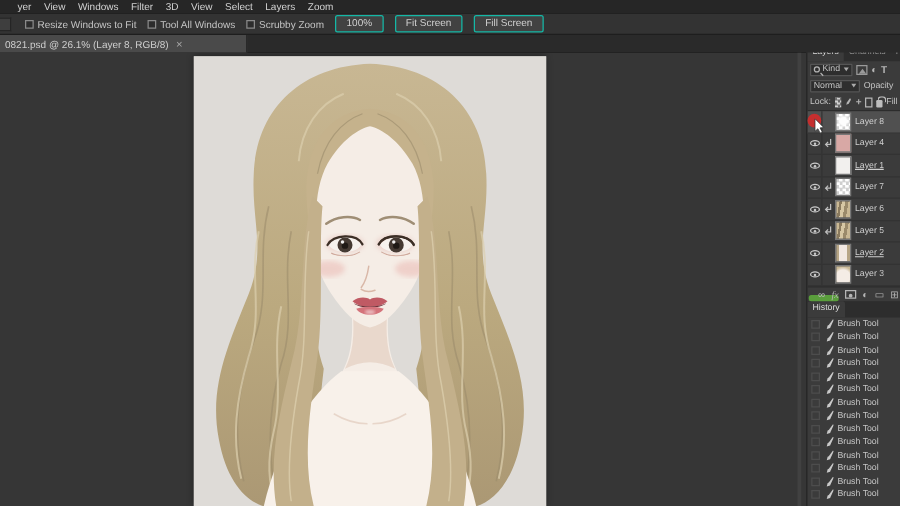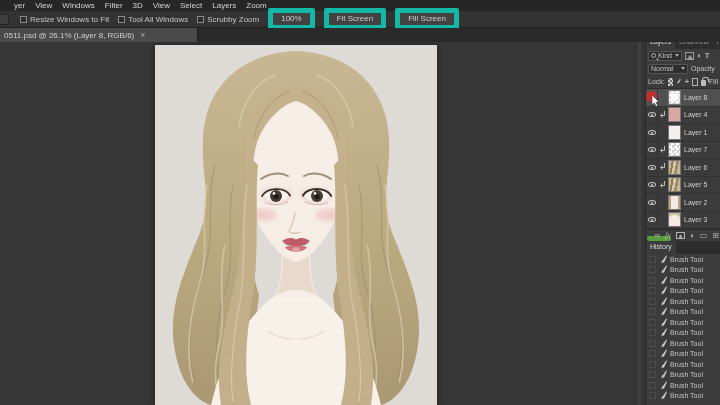--- a/index.html
+++ b/index.html
@@ -14,21 +14,21 @@
   body{font-family:"Liberation Sans","DejaVu Sans",sans-serif;color:var(--txt);position:relative}
   .abs{position:absolute}
 
   
   #menu-bar{left:0;top:0;width:720px;height:11px;background:var(--app-bg);display:flex;align-items:center;gap:10px;padding-left:14px;font-size:8px;color:#d2d2d2;z-index:5}
   #menu-bar span{white-space:nowrap}
   #options-bar{left:0;top:11px;width:720px;height:17px;background:var(--options-bg);border-bottom:1px solid #1e1e1e;display:flex;align-items:center;gap:9px;font-size:8px;color:#c4c4c4;padding-left:0;z-index:5}
   .tool-stub{width:9px;height:11px;background:#3e3e3e;border:1px solid #252525;border-left:none;margin-right:2px}
   .chk{display:flex;align-items:center;gap:3px}
   .chk .box{width:7px;height:7px;border:1px solid #8a8a8a;background:#2c2c2c;display:inline-block}
-  .obtn{background:#424242;border:5px solid #14b8a6;border-radius:2px;color:#d0d0d0;font-size:8px;padding:2px 8px;line-height:1}
+  .obtn{background:#424242;border:1px solid #14b8a6;border-radius:2px;color:#d0d0d0;font-size:8px;padding:2px 8px;line-height:1}
   #doc-tabbar{left:0;top:28px;width:720px;height:14px;background:var(--tabbar-bg);z-index:5}
   #doc-tab{position:absolute;left:0;top:0;height:14px;width:198px;background:var(--tab-active);display:flex;align-items:center;gap:6px;padding:0 4px;font-size:8px;color:#cfcfcf;border-right:1px solid #1f1f1f}
   #doc-tab .close{color:#aaa;font-size:9px;line-height:1}
 
   
   #workspace{left:0;top:42px;width:645px;height:363px;background:var(--pasteboard)}
   #doc-scrollbar{left:638px;top:42px;width:3px;height:363px;background:#4a4a4a;opacity:.55}
   #document-canvas{left:155px;top:45px;width:282px;height:360px;background:var(--canvas-bg);box-shadow:0 0 6px rgba(0,0,0,.45)}
   #document-canvas svg{display:block}
 
@@ -119,21 +119,21 @@
     <span class="box"></span>
     <span>Scrubby Zoom</span>
   </span>
   <button class="obtn">100%</button>
   <button class="obtn">Fit Screen</button>
   <button class="obtn">Fill Screen</button>
 </div>
 
 <div id="doc-tabbar" class="abs">
   <div id="doc-tab">
-    <span>0511.psd @ 26.1% (Layer 8, RGB/6)</span>
+    <span>0821.psd @ 26.1% (Layer 8, RGB/8)</span>
     <span class="close">×</span>
   </div>
 </div>
 
 <div id="workspace" class="abs"></div>
 <div id="doc-scrollbar" class="abs"></div>
 
 <div id="document-canvas" class="abs">
 
   <svg width="282" height="360" viewBox="0 0 282 360">

